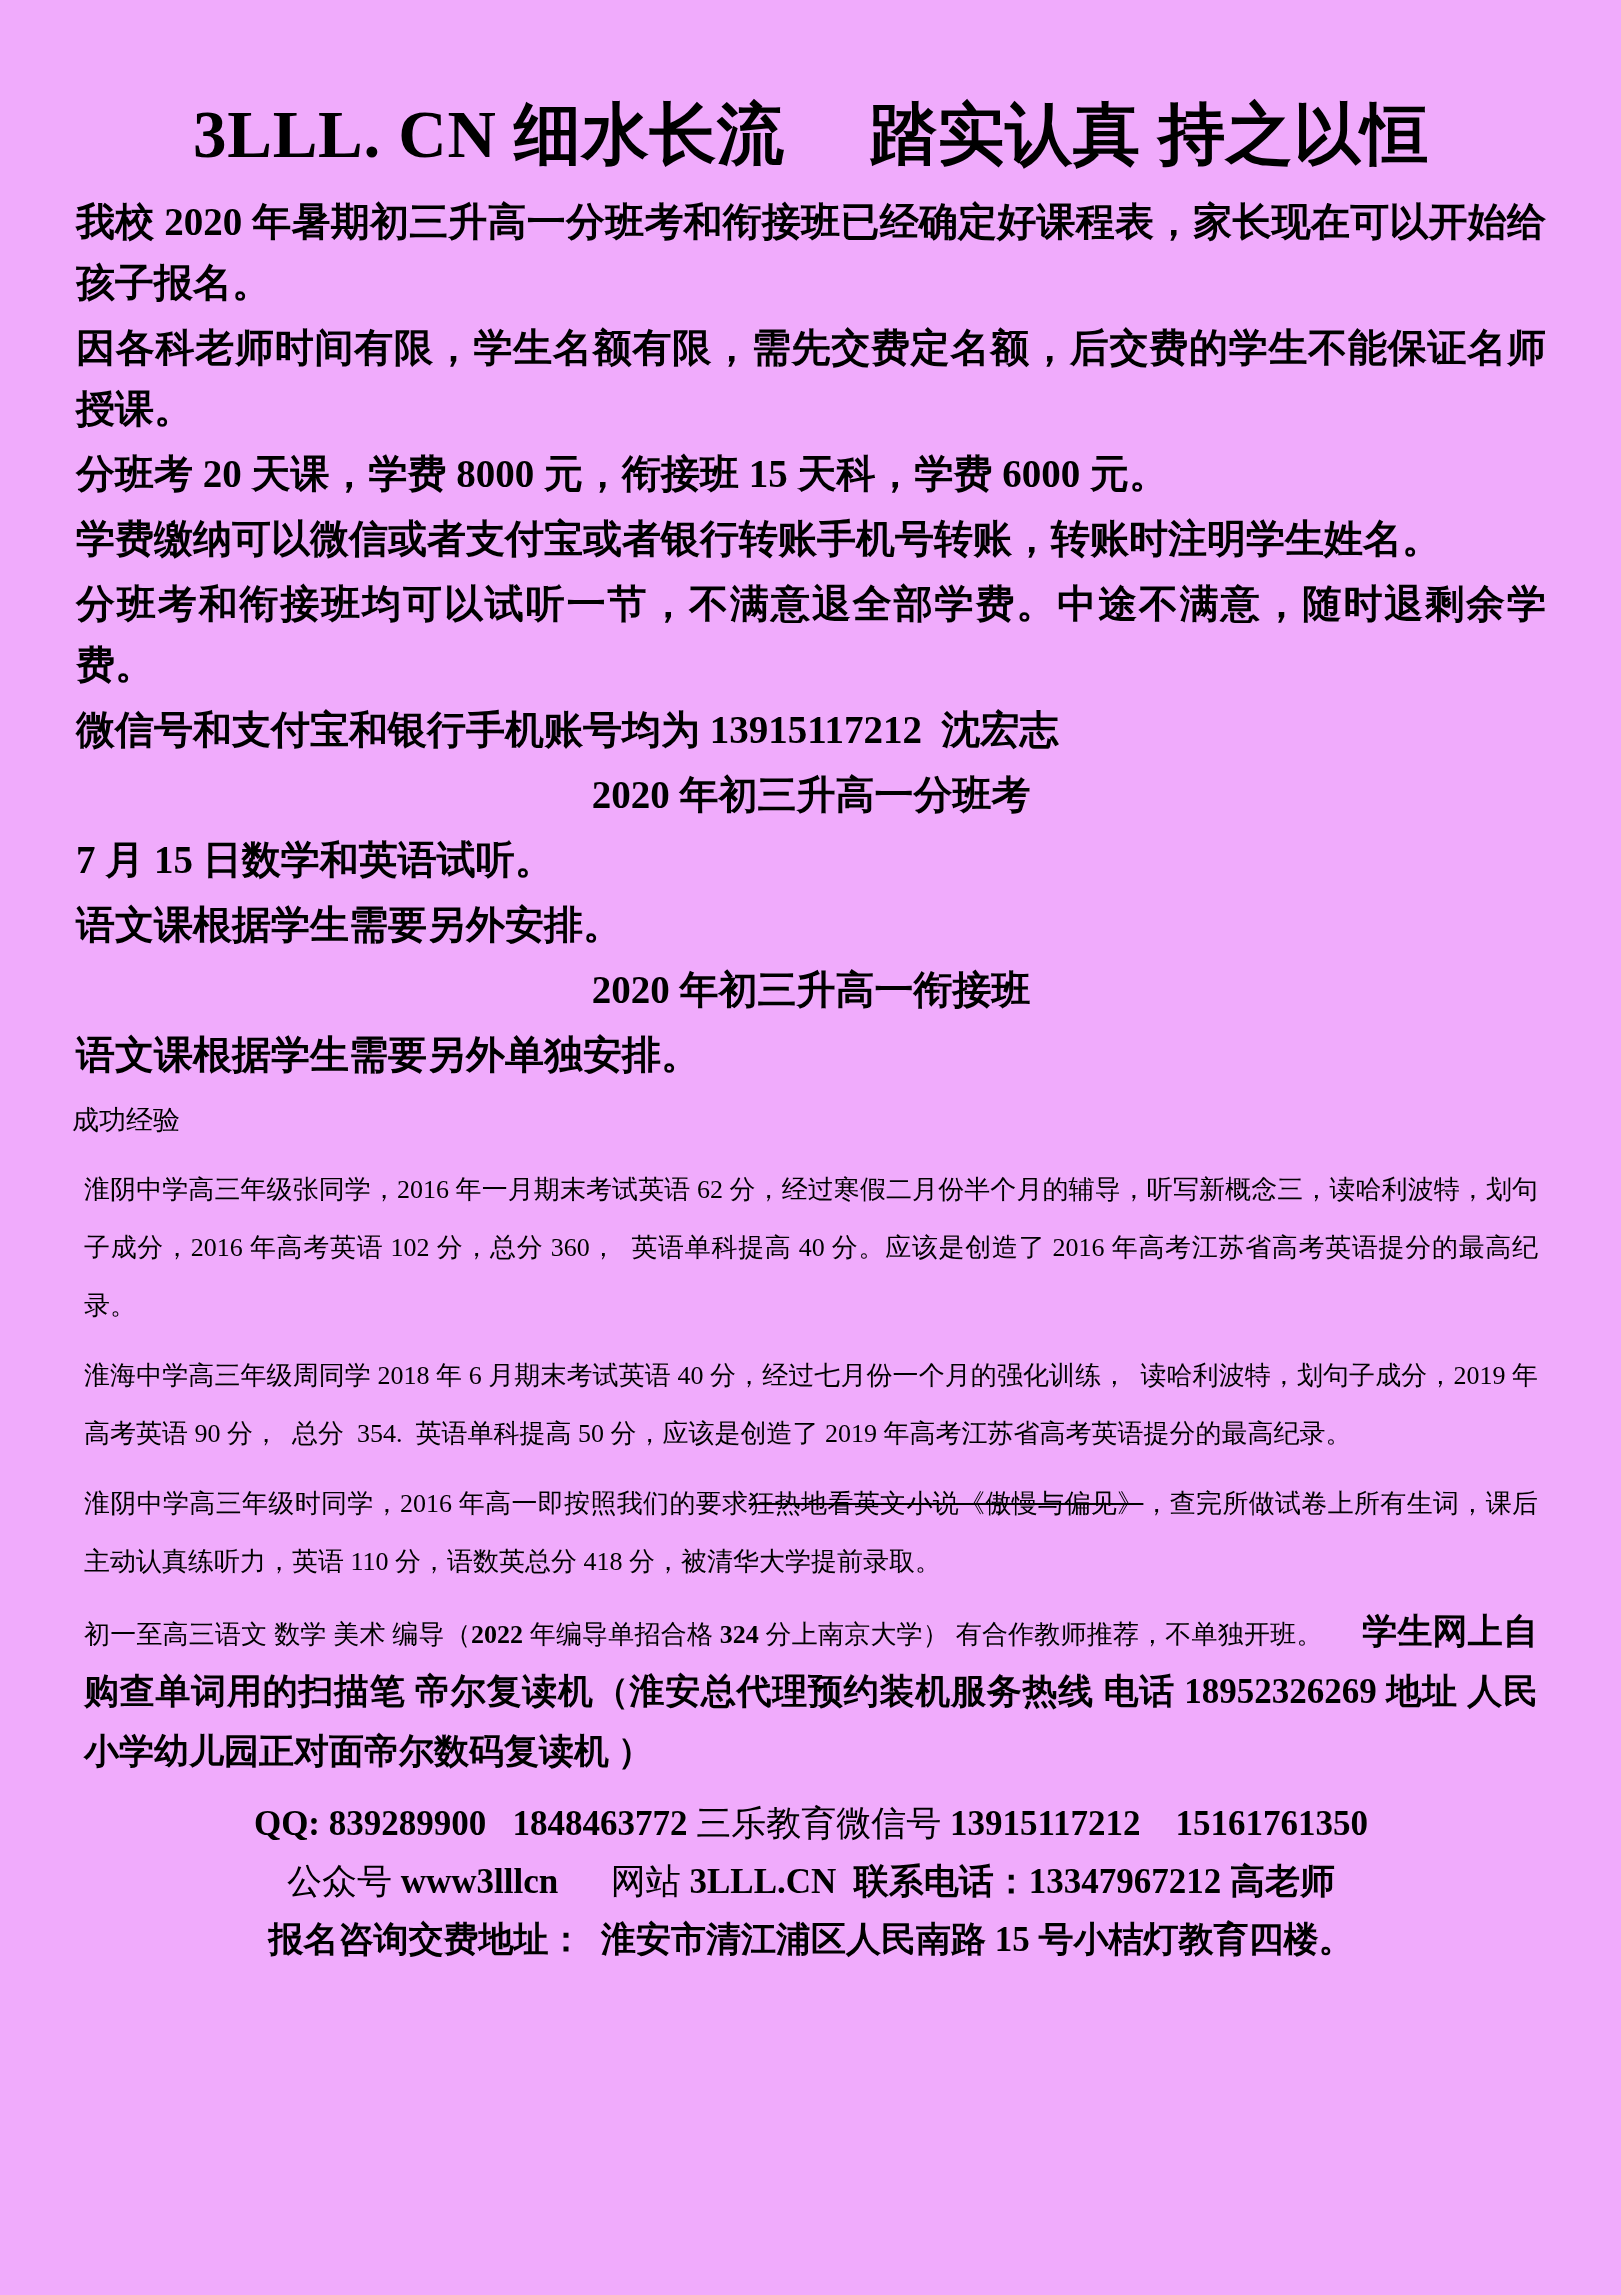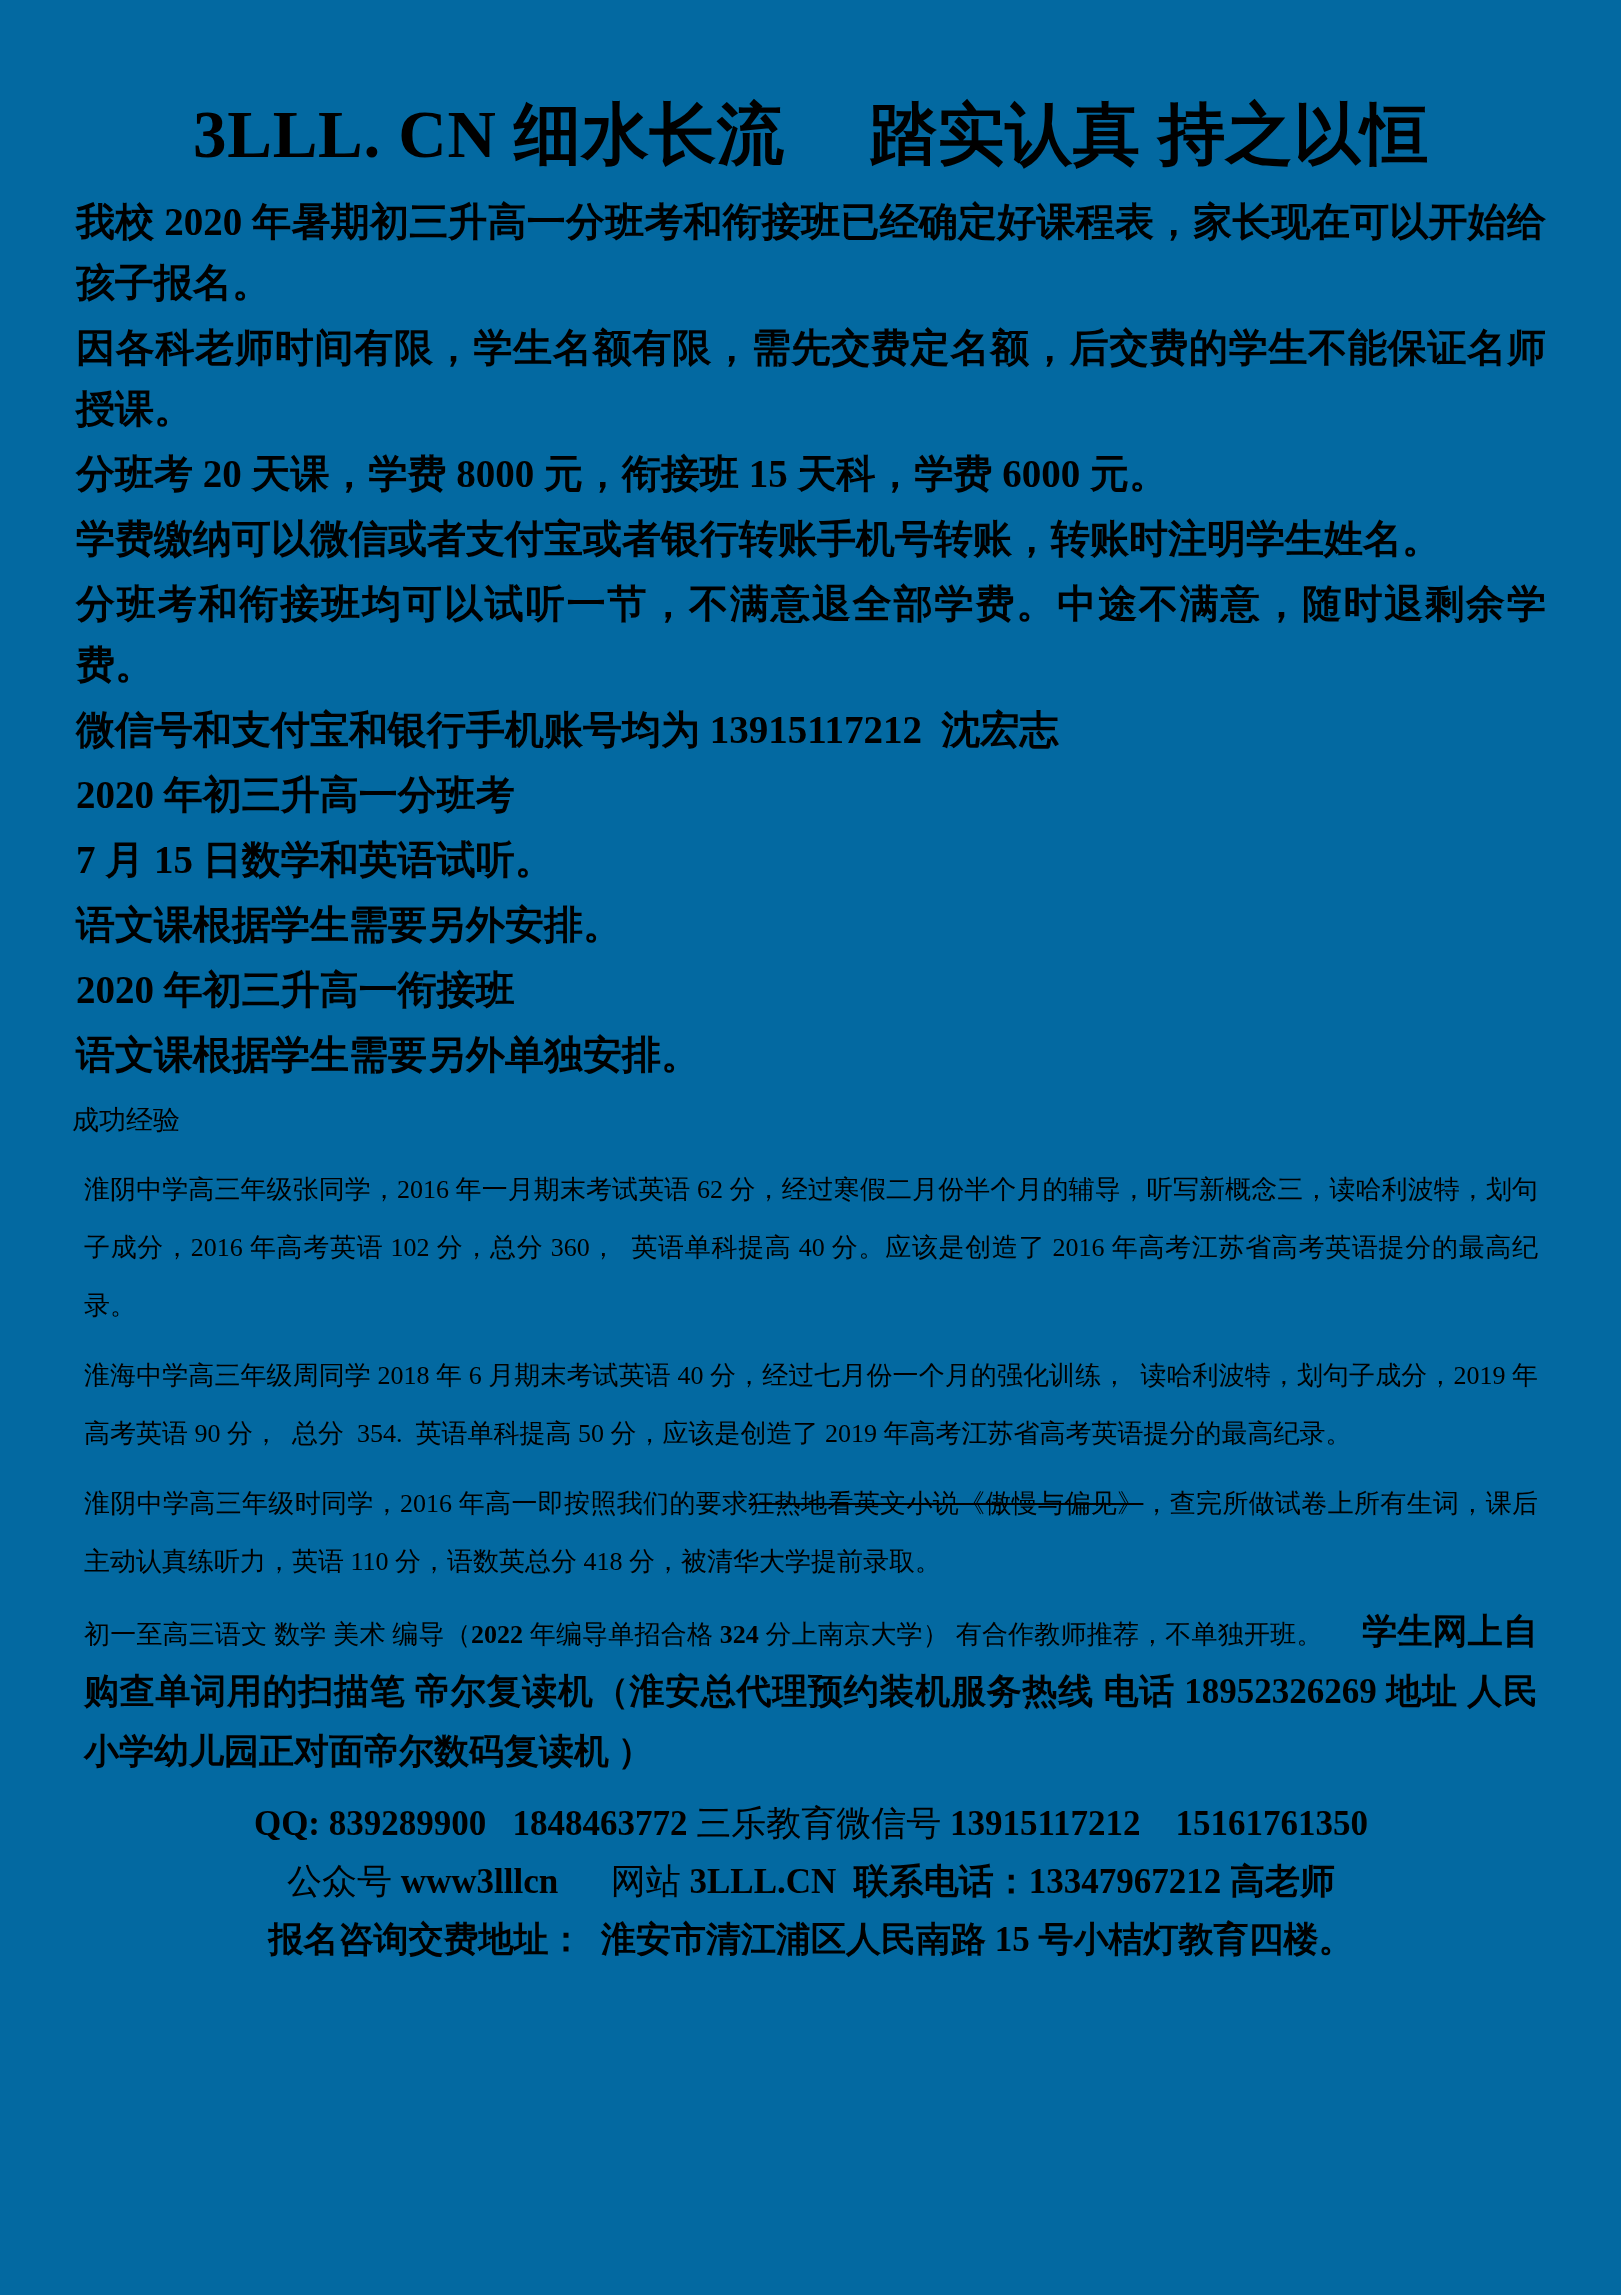--- a/index.html
+++ b/index.html
@@ -1,21 +1,21 @@
 <!DOCTYPE html>
 <html style="font-size:11.6px"><head>
 <meta charset="utf-8">
 <style>
   html, body { margin: 0; padding: 0; background: #ffffff; }
   .page {
     width: 1621px;
     height: 2295px;
     box-sizing: border-box;
     padding: 91px 71px 0 72px;
-    background: #0369a1;
+    background: #f0abfc;
     color: #000000;
     font-family: "Liberation Serif", "DejaVu Serif", serif;
     overflow: hidden;
   }
   .title {
     font-size: 67px;
     font-weight: bold;
     text-align: center;
     line-height: 1.3;
     margin: 0 0 13px 0;
@@ -23,21 +23,21 @@
     letter-spacing: 0.7px;
   }
   .big {
     font-size: 39px;
     font-weight: bold;
     line-height: 61px;
     text-align: justify;
     margin: 4px;
     white-space: pre-wrap;
   }
-  .ctr { }
+  .ctr { text-align: center; }
   .sm {
     font-size: 26px;
     font-weight: normal;
     line-height: 58px;
     text-align: justify;
     margin: 12px;
     white-space: pre-wrap;
   }
   .smh {
     font-size: 27px;

